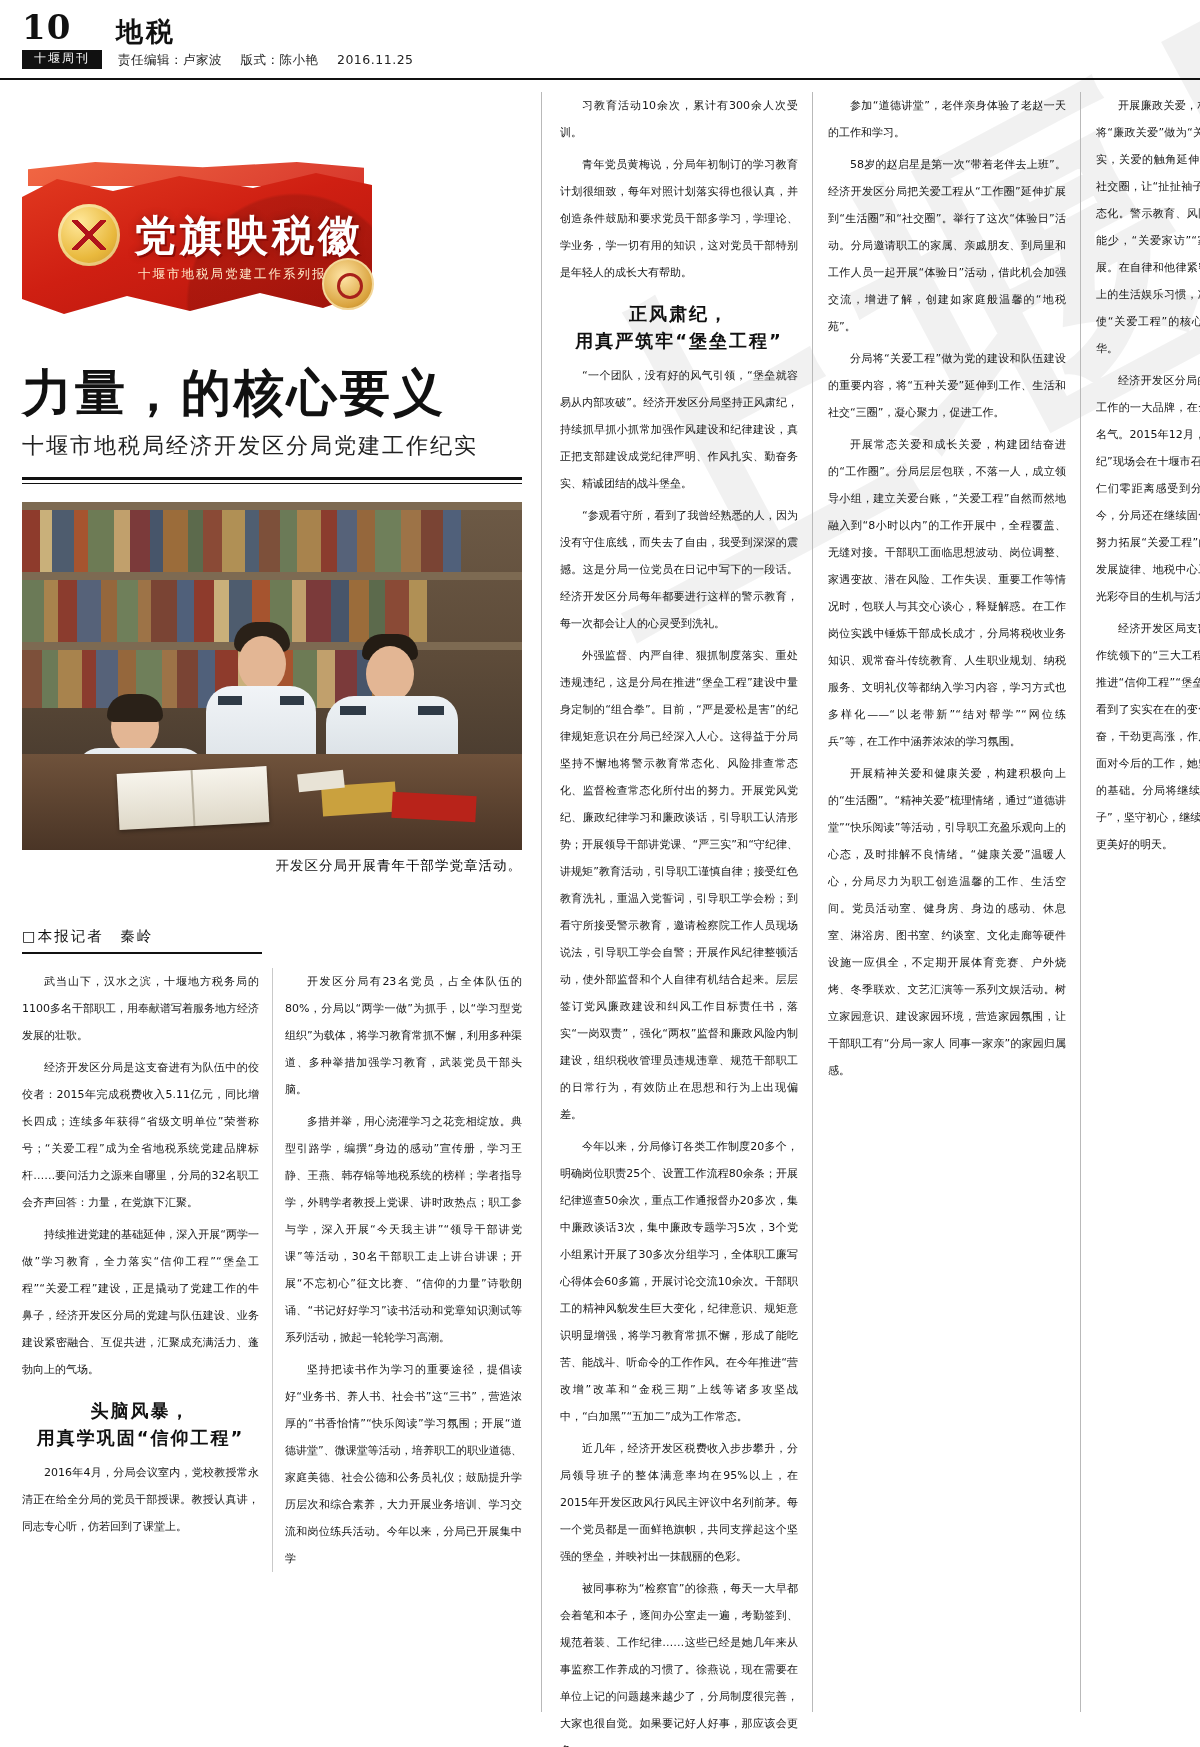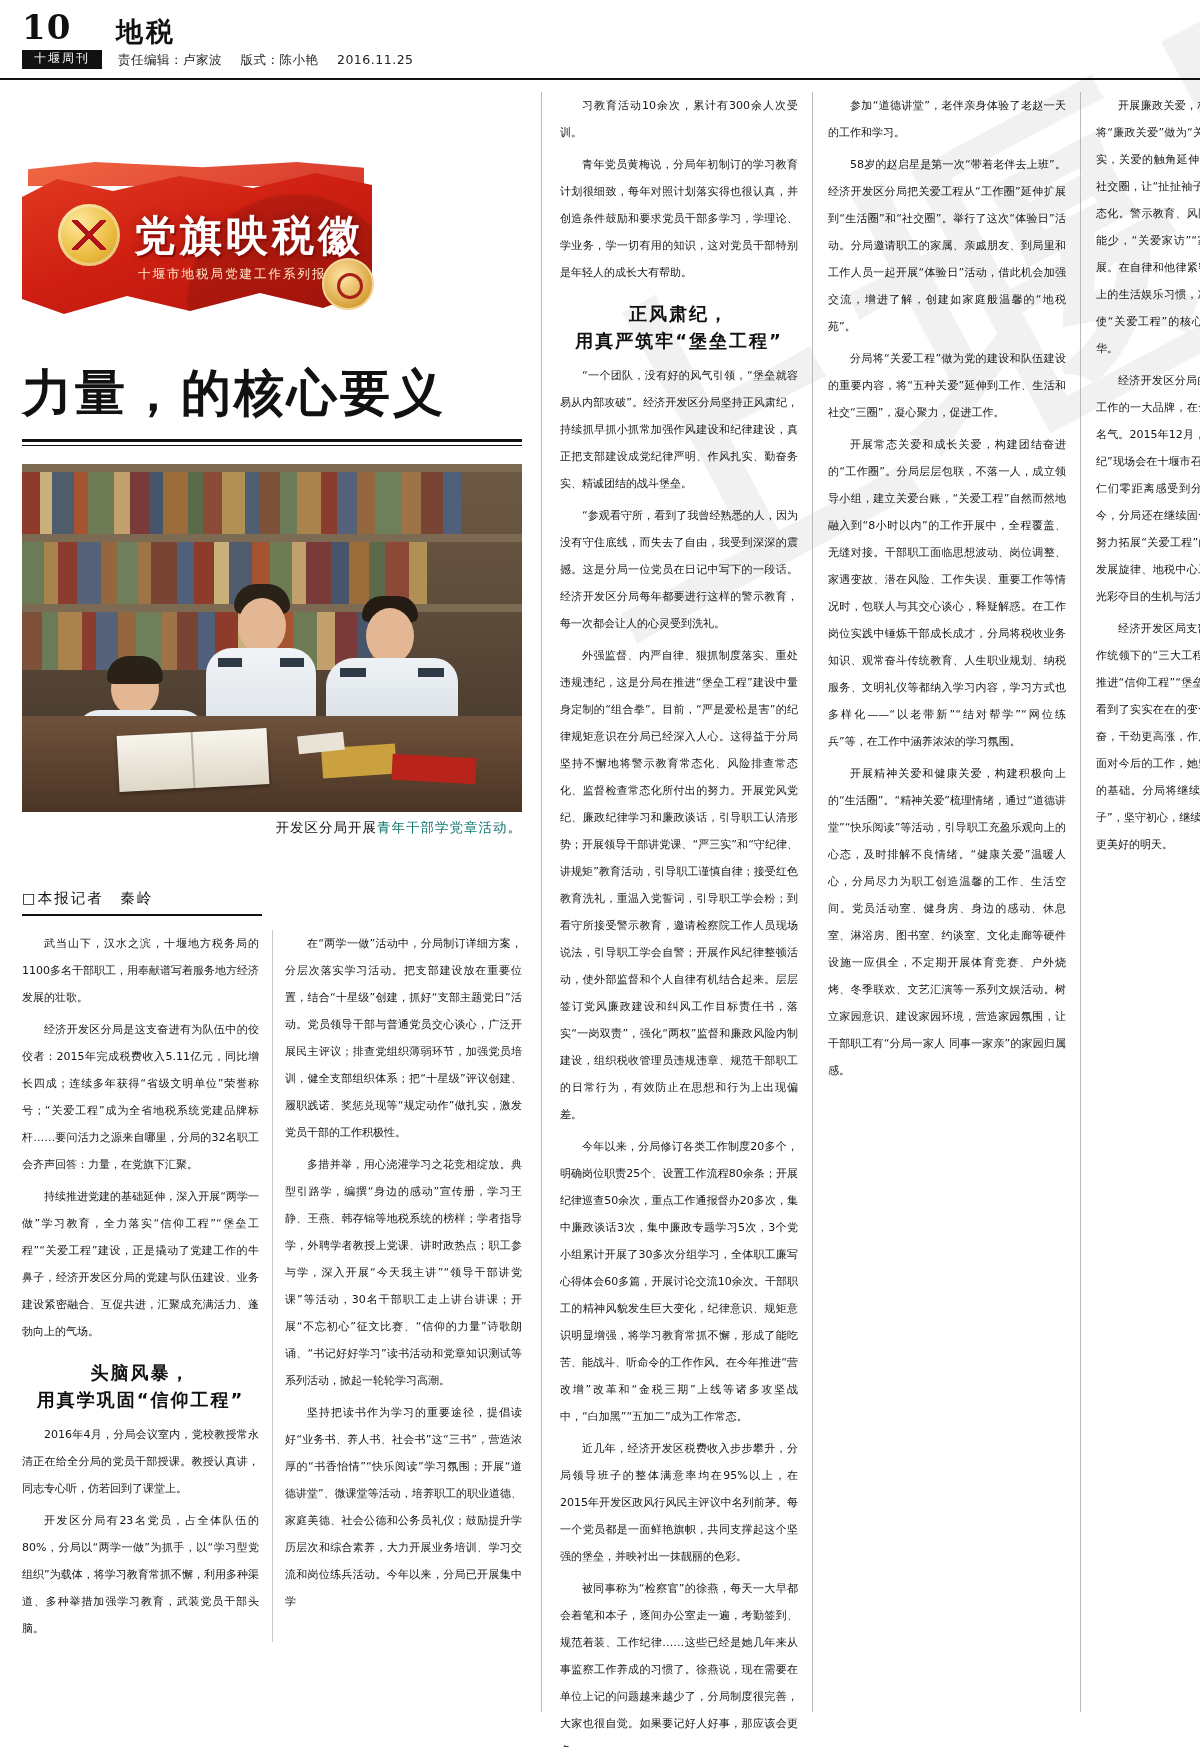--- a/index.html
+++ b/index.html
@@ -130,21 +130,21 @@
     position:absolute;left:0;bottom:0;width:500px;height:96px;
     background:linear-gradient(180deg,#6f523b,#4a3526);
   }
   .p-person{position:absolute;}
   .p-head{border-radius:50%;background:#e3b694;}
   .p-body{background:#cfd6dc;}
   .p-book{position:absolute;background:#c31f15;border-left:5px solid #8d120c;}
   .photo-cap{
     margin:7px 0 0 0;text-align:right;font-size:13.5px;color:#111;letter-spacing:1px;
   }
-  .photo-cap .hl{color:#0f766e;}
+  .photo-cap .hl{color:#000000;}
   
   .byline{
     margin:52px 0 0 0;font-size:14.5px;letter-spacing:2px;color:#111;
   }
   .byline-rule{margin:6px 0 0 0;width:240px;height:2px;background:#111;}
   
   .body-2col{
     margin:14px 0 0 0;width:500px;
     column-count:2;column-gap:26px;column-rule:1px solid #c9c9c9;
   }
@@ -191,20 +191,21 @@
   <div class="banner">
     <div class="banner-stripe"></div>
     <div class="banner-flag"></div>
     <div class="banner-emblem"></div>
     <div class="banner-title">党旗映税徽</div>
     <div class="banner-sub">十堰市地税局党建工作系列报道</div>
     <div class="banner-seal"></div>
   </div>
 
   <div class="headline">力量，的核心要义</div>
+  <div class="subheadline">十堰市地税局经济开发区分局党建工作纪实</div>
   <div class="hl-rule"></div>
   <div class="hl-rule2"></div>
 
   <div class="photo">
 
     <div class="shelf" style="top:0;height:8px;"></div>
     <div class="books" style="top:8px;height:62px;">
       <div class="bk" style="width:18px;background:#8e3b2c"></div>
         <div class="bk" style="width:12px;background:#c9b07a"></div>
       <div class="bk" style="width:22px;background:#4e5c6e"></div>
@@ -321,21 +322,20 @@
   <div class="body-2col">
     <p class="bt">武当山下，汉水之滨，十堰地方税务局的1100多名干部职工，用奉献谱写着服务地方经济发展的壮歌。</p>
     <p class="bt">经济开发区分局是这支奋进有为队伍中的佼佼者：2015年完成税费收入5.11亿元，同比增长四成；连续多年获得“省级文明单位”荣誉称号；“关爱工程”成为全省地税系统党建品牌标杆……要问活力之源来自哪里，分局的32名职工会齐声回答：力量，在党旗下汇聚。</p>
     <p class="bt">持续推进党建的基础延伸，深入开展“两学一做”学习教育，全力落实“信仰工程”“堡垒工程”“关爱工程”建设，正是撬动了党建工作的牛鼻子，经济开发区分局的党建与队伍建设、业务建设紧密融合、互促共进，汇聚成充满活力、蓬勃向上的气场。</p>
     <div class="sub-h">
       <div>头脑风暴，</div>
       <div>用真学巩固“信仰工程”</div>
     </div>
     <p class="bt">2016年4月，分局会议室内，党校教授常永清正在给全分局的党员干部授课。教授认真讲，同志专心听，仿若回到了课堂上。</p>
     <p class="bt">开发区分局有23名党员，占全体队伍的80%，分局以“两学一做”为抓手，以“学习型党组织”为载体，将学习教育常抓不懈，利用多种渠道、多种举措加强学习教育，武装党员干部头脑。</p>
-    <p class="bt">在“两学一做”活动中，分局制订详细方案，分层次落实学习活动。把支部建设放在重要位置，结合“十星级”创建，抓好“支部主题党日”活动。党员领导干部与普通党员交心谈心，广泛开展民主评议；排查党组织薄弱环节，加强党员培训，健全支部组织体系；把“十星级”评议创建、履职践诺、奖惩兑现等“规定动作”做扎实，激发党员干部的工作积极性。</p>
     <p class="bt">多措并举，用心浇灌学习之花竞相绽放。典型引路学，编撰“身边的感动”宣传册，学习王静、王燕、韩存锦等地税系统的榜样；学者指导学，外聘学者教授上党课、讲时政热点；职工参与学，深入开展“今天我主讲”“领导干部讲党课”等活动，30名干部职工走上讲台讲课；开展“不忘初心”征文比赛、“信仰的力量”诗歌朗诵、“书记好好学习”读书活动和党章知识测试等系列活动，掀起一轮轮学习高潮。</p>
     <p class="bt">坚持把读书作为学习的重要途径，提倡读好“业务书、养人书、社会书”这“三书”，营造浓厚的“书香怡情”“快乐阅读”学习氛围；开展“道德讲堂”、微课堂等活动，培养职工的职业道德、家庭美德、社会公德和公务员礼仪；鼓励提升学历层次和综合素养，大力开展业务培训、学习交流和岗位练兵活动。今年以来，分局已开展集中学</p>
   </div>
 </div>
 
 <div class="vrule" style="left:541px;"></div>
 <div class="vrule" style="left:812px;"></div>
 <div class="vrule" style="left:1080px;"></div>
 
 <div class="col" id="col-mid">

